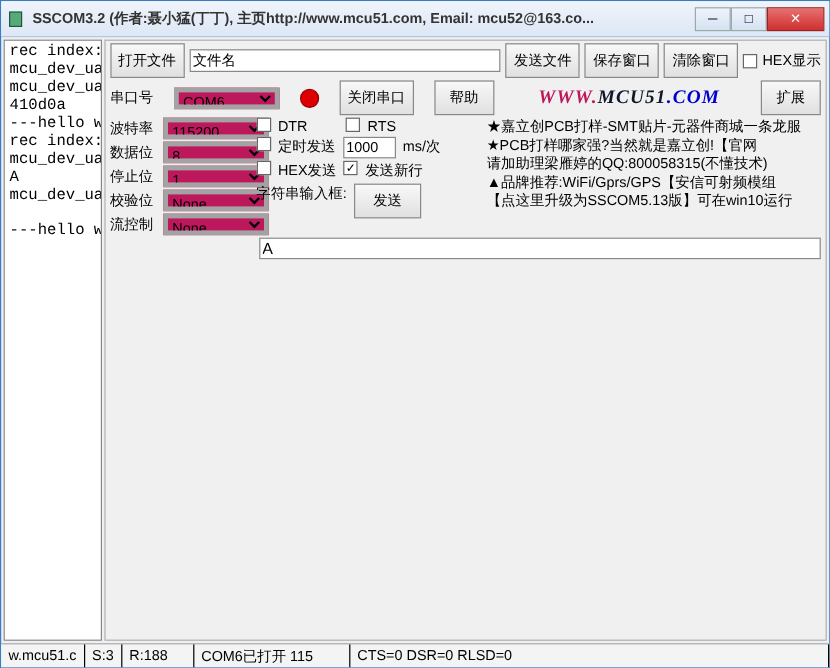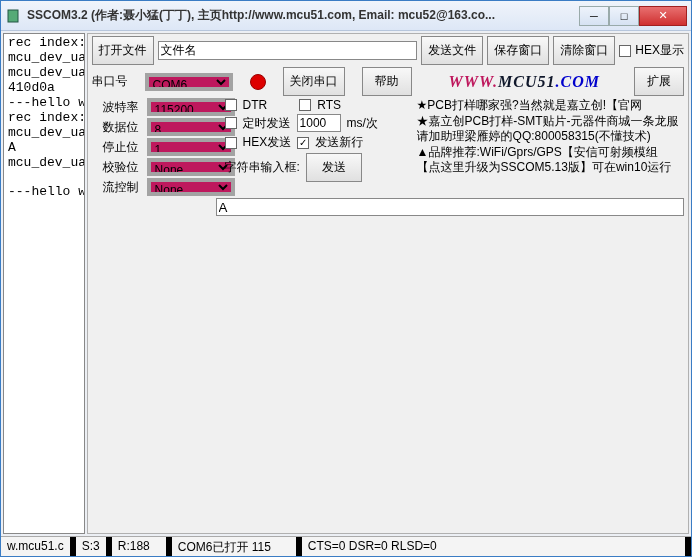--- a/index.html
+++ b/index.html
@@ -17,34 +17,34 @@
 .row1 { display: flex; align-items: center; gap: 4px; }
 .row1 input[type=text] { font-size: 12px; padding: 1px 2px; }
 .filename { flex: 1; border:1px solid #888; background:#fff; height:19px;}
 .btn { border: 1px solid #888; background: linear-gradient(#f8f8f8,#e0e0e0); padding: 1px 6px; font-size: 12px; cursor: pointer; height:29px; line-height:15px;}
 .row2 { display: flex; align-items: center; gap: 17px; margin-top: 2px; }
 .rec-icon { width: 16px; height: 16px; border-radius: 50%; border:1px solid #900; background:#d00;}
 .urltext { font-family: "Times New Roman", serif; font-style: italic; font-size: 16px; font-weight:bold; letter-spacing:1px;}
 .urltext .w { color: #be185d; }
 .urltext .m { color: #0f172a; }
 .urltext .c { color: #00c; }
-.lower { display: flex; gap: 2px; margin-top:2px;margin-left:11px;}
+.lower { display: flex; gap: 2px; margin-top:2px;}
 .leftcol { width: 120px; display: grid; grid-template-columns: 44px 70px; row-gap: 2px; align-items:center;}
 .leftcol label { font-size: 12px; }
 .sel { border:4px solid #a3a3a3; background:#be185d; font-size:12px; height:18px; width:88px;}
 .midcol { width: 190px; display:flex; flex-direction:column; gap:2px; }
-.midrow { display:flex; align-items:center; gap:6px; }
+.midrow { display:flex; align-items:flex-start; gap:6px; }
 .chk { width:12px;height:12px;border:1px solid #666;background:#fff;display:inline-flex;align-items:center;justify-content:center;font-size:10px;}
 .chk.checked::after{content:"✓";}
 .numin { width:44px; border:1px solid #888; background:#fff; height:18px; font-size:12px; text-align:left; padding:0 2px;}
 .rightcol { flex:1; font-size:12px; line-height:1.3; overflow:hidden; }
 .sendbox { display:flex; align-items:center; gap:4px; margin-top:2px;}
 .sendinput { flex:1; border:1px solid #888; background:#fff; height:18px; padding:0 2px;}
 .statusbar { height:20px; border-top:1px solid #aaa; background:#f4f4f4; display:flex; font-size:12px; }
-.statusbar > div { border-right:6px solid #000000; padding:2px 6px; white-space:nowrap;}
+.statusbar > div { border-right:1px solid #000000; padding:2px 6px; white-space:nowrap;}
 select.sel { padding:0;}
 </style>
 </head>
 <body>
 
 <div class="window">
   <div class="titlebar">
     <span class="app-icon">
         <svg width="14" height="14">
           <rect x="2" y="1" width="10" height="12" fill="#5a7" stroke="#254"></rect>
@@ -130,22 +130,22 @@
             <span class="chk checked"></span>
               <span>发送新行</span>
           </div>
           <div class="midrow">
             <span>字符串输入框:</span>
             <button class="btn" style="width:56px">发送</button>
           </div>
         </div>
 
         <div class="rightcol">
+          <div>★嘉立创PCB打样-SMT贴片-元器件商城一条龙服</div>
           <div>★PCB打样哪家强?当然就是嘉立创!【官网</div>
-          <div>★嘉立创PCB打样-SMT贴片-元器件商城一条龙服</div>
           <div>请加助理梁雁婷的QQ:800058315(不懂技术)</div>
           <div>▲品牌推荐:WiFi/Gprs/GPS【安信可射频模组</div>
           <div>【点这里升级为SSCOM5.13版】可在win10运行</div>
         </div>
       </div>
 
       <div class="sendbox">
         <div style="width:120px"></div>
         <input class="sendinput" type="text" value="A" style="">
       </div>

